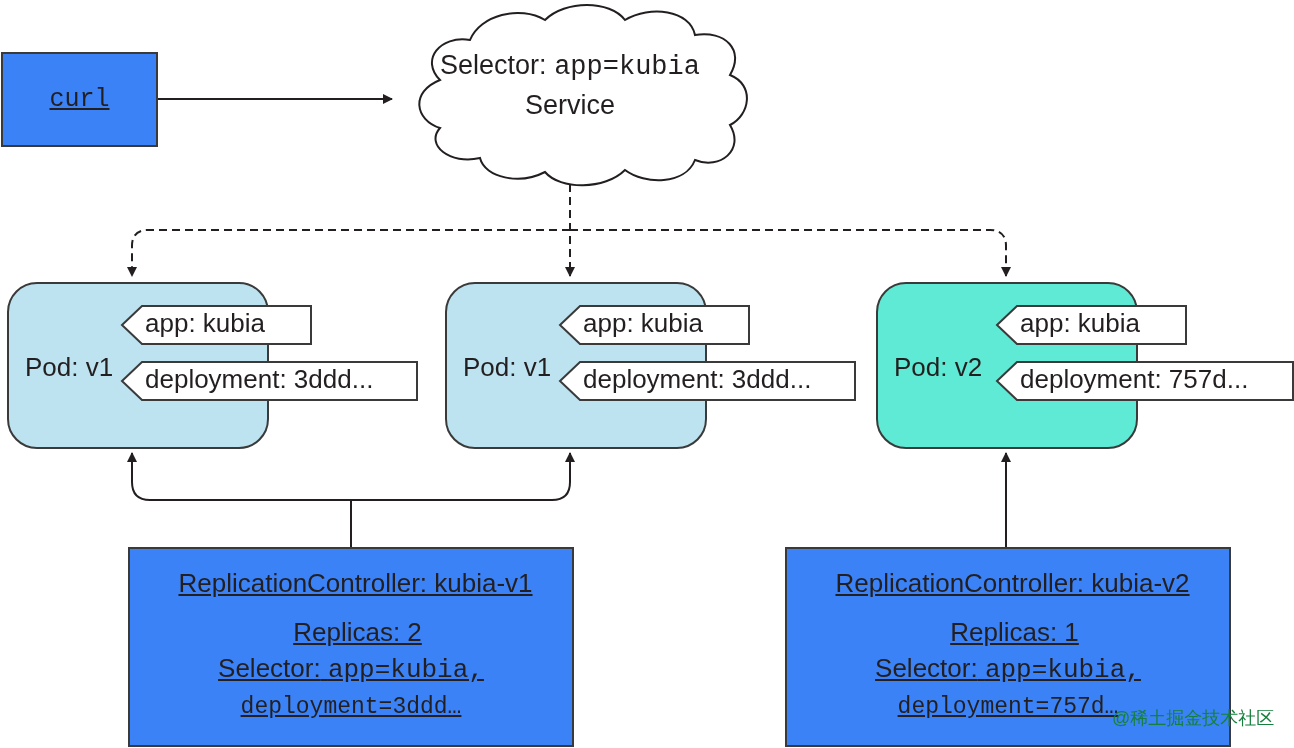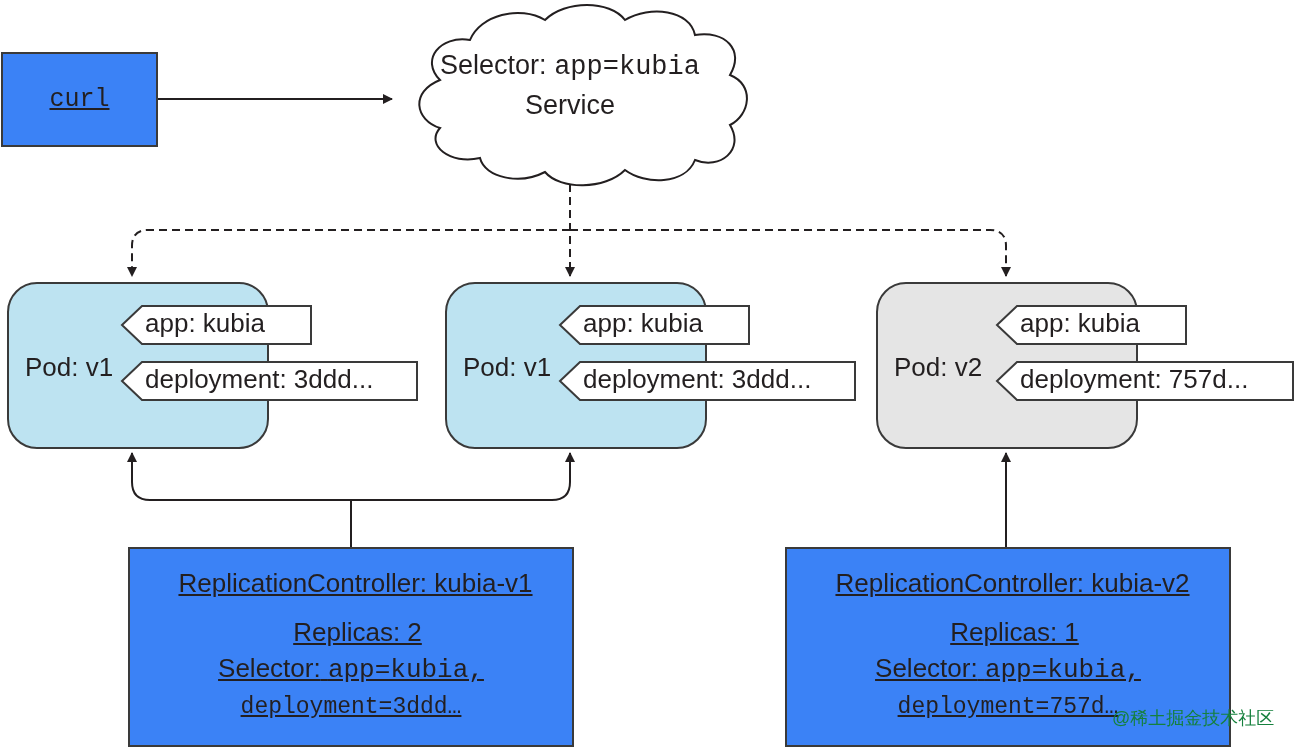--- a/index.html
+++ b/index.html
@@ -5,21 +5,21 @@
   html, body { margin:0; padding:0; background:#ffffff; }
   body { width:1294px; height:748px; position:relative; overflow:hidden;
          font-family:"Liberation Sans", sans-serif; color:#231f20; }
   svg.lines { position:absolute; left:0; top:0; }
   .box { position:absolute; box-sizing:border-box; border:2px solid #3a3a3a; background:#3b82f6;text-decoration:underline; }
   .mono { font-family:"Liberation Mono", monospace; }
   .curl { left:1px; top:52px; width:157px; height:95px; display:flex; align-items:center; justify-content:center; font-size:25px; }
   .cloud-text { position:absolute; left:400px; top:46px; width:340px; text-align:center; font-size:27px; line-height:38px; }
   .pod { position:absolute; box-sizing:border-box; border:2px solid #3a3a3a; border-radius:30px; width:262px; height:167px; top:282px; }
   .pod.v1 { background:#bde3f1;margin-left:6px; }
-  .pod.v2 { background:#e5e5e5; }
+  .pod.v2 { background:#5eead4; }
   .pod-label { position:absolute; left:16px; top:68px; font-size:26px; }
   .tag { position:absolute; height:36px; box-sizing:border-box; display:flex; align-items:center; font-size:26px; }
   .tag svg { position:absolute; left:0; top:0; overflow:visible; }
   .tag span { position:relative; padding-left:24px; white-space:nowrap; }
   .rc { top:547px; height:200px; text-align:center; font-size:26px; }
   .rc .title { margin-top:17px; line-height:34px;padding-left:9px; }
   .rc .rep { margin-top:14px; line-height:36px;padding-left:13px; }
   .rc .sel { line-height:36px; }
   .rc .dep { line-height:38px; font-size:23px; }
   .watermark { position:absolute; left:1112px; top:706px; font-size:18px; color:#15803d; white-space:nowrap; }

